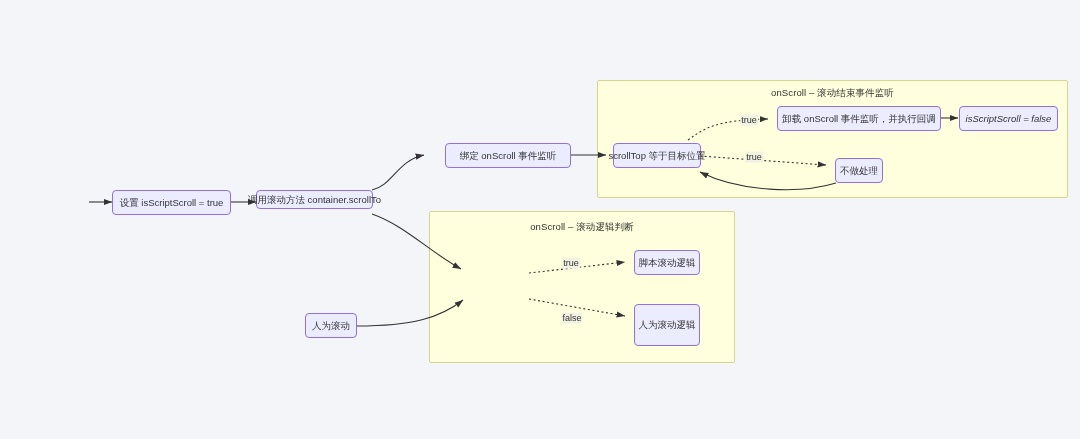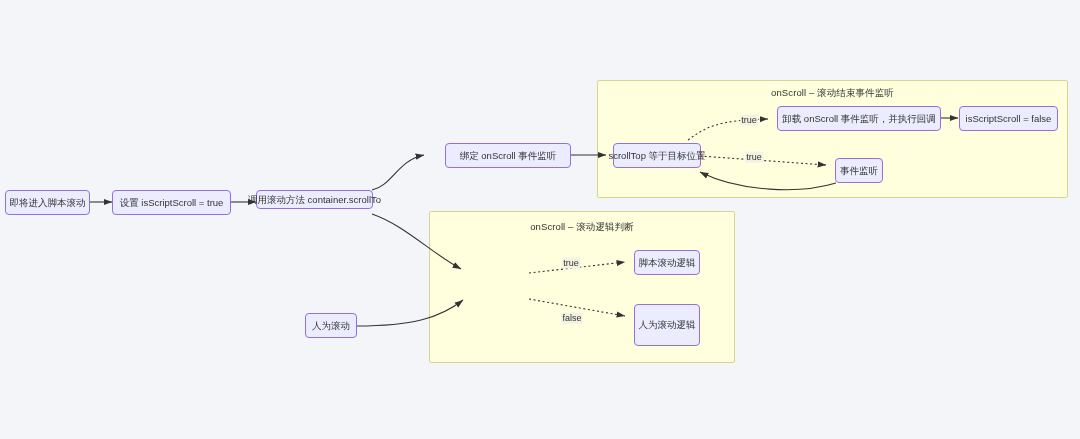--- a/index.html
+++ b/index.html
@@ -144,35 +144,34 @@
       <path d="M836,183 C800,194 740,192 700,172" marker-end="url(#arrow-solid)"></path>
 
       <path d="M529,273 L625,262" stroke-dasharray="2,2.6" marker-end="url(#arrow-dot)"></path>
 
       <path d="M529,299 L625,316" stroke-dasharray="2,2.6" marker-end="url(#arrow-dot)"></path>
 
       <path d="M357,326 C412,326 440,318 463,300" marker-end="url(#arrow-solid)"></path>
     </g>
   </svg>
 
-  <div class="node" style="left:5px; top:190px; width:85px; height:25px;">即将进入脚本滚动</div>
 
   <div class="node" style="left:112px; top:190px; width:119px; height:25px;">设置 isScriptScroll = true</div>
 
   <div class="node" style="left:256px; top:190px; width:117px; height:19px;">调用滚动方法 container.scrollTo</div>
 
   <div class="node" style="left:445px; top:143px; width:126px; height:25px;">绑定 onScroll 事件监听</div>
 
   <div class="node" style="left:613px; top:143px; width:88px; height:25px;">scrollTop 等于目标位置</div>
 
   <div class="node" style="left:777px; top:106px; width:164px; height:25px;">卸载 onScroll 事件监听，并执行回调</div>
 
-  <div class="node" style="left:959px; top:106px; width:99px; height:25px;">isScriptScroll = false</div>
+  <div class="node" style="left:959px; top:106px; width:99px; height:25px;font-style:italic;">isScriptScroll = false</div>
 
-  <div class="node" style="left:835px; top:158px; width:48px; height:25px;">事件监听</div>
+  <div class="node" style="left:835px; top:158px; width:48px; height:25px;">不做处理</div>
 
 
   <div class="node" style="left:634px; top:250px; width:66px; height:25px;">脚本滚动逻辑</div>
 
   <div class="node" style="left:634px; top:304px; width:66px; height:42px;">人为滚动逻辑</div>
 
   <div class="node" style="left:305px; top:313px; width:52px; height:25px;">人为滚动</div>
 
   <div class="edge-label on-yellow" style="left:749px; top:120px;">true</div>
 

